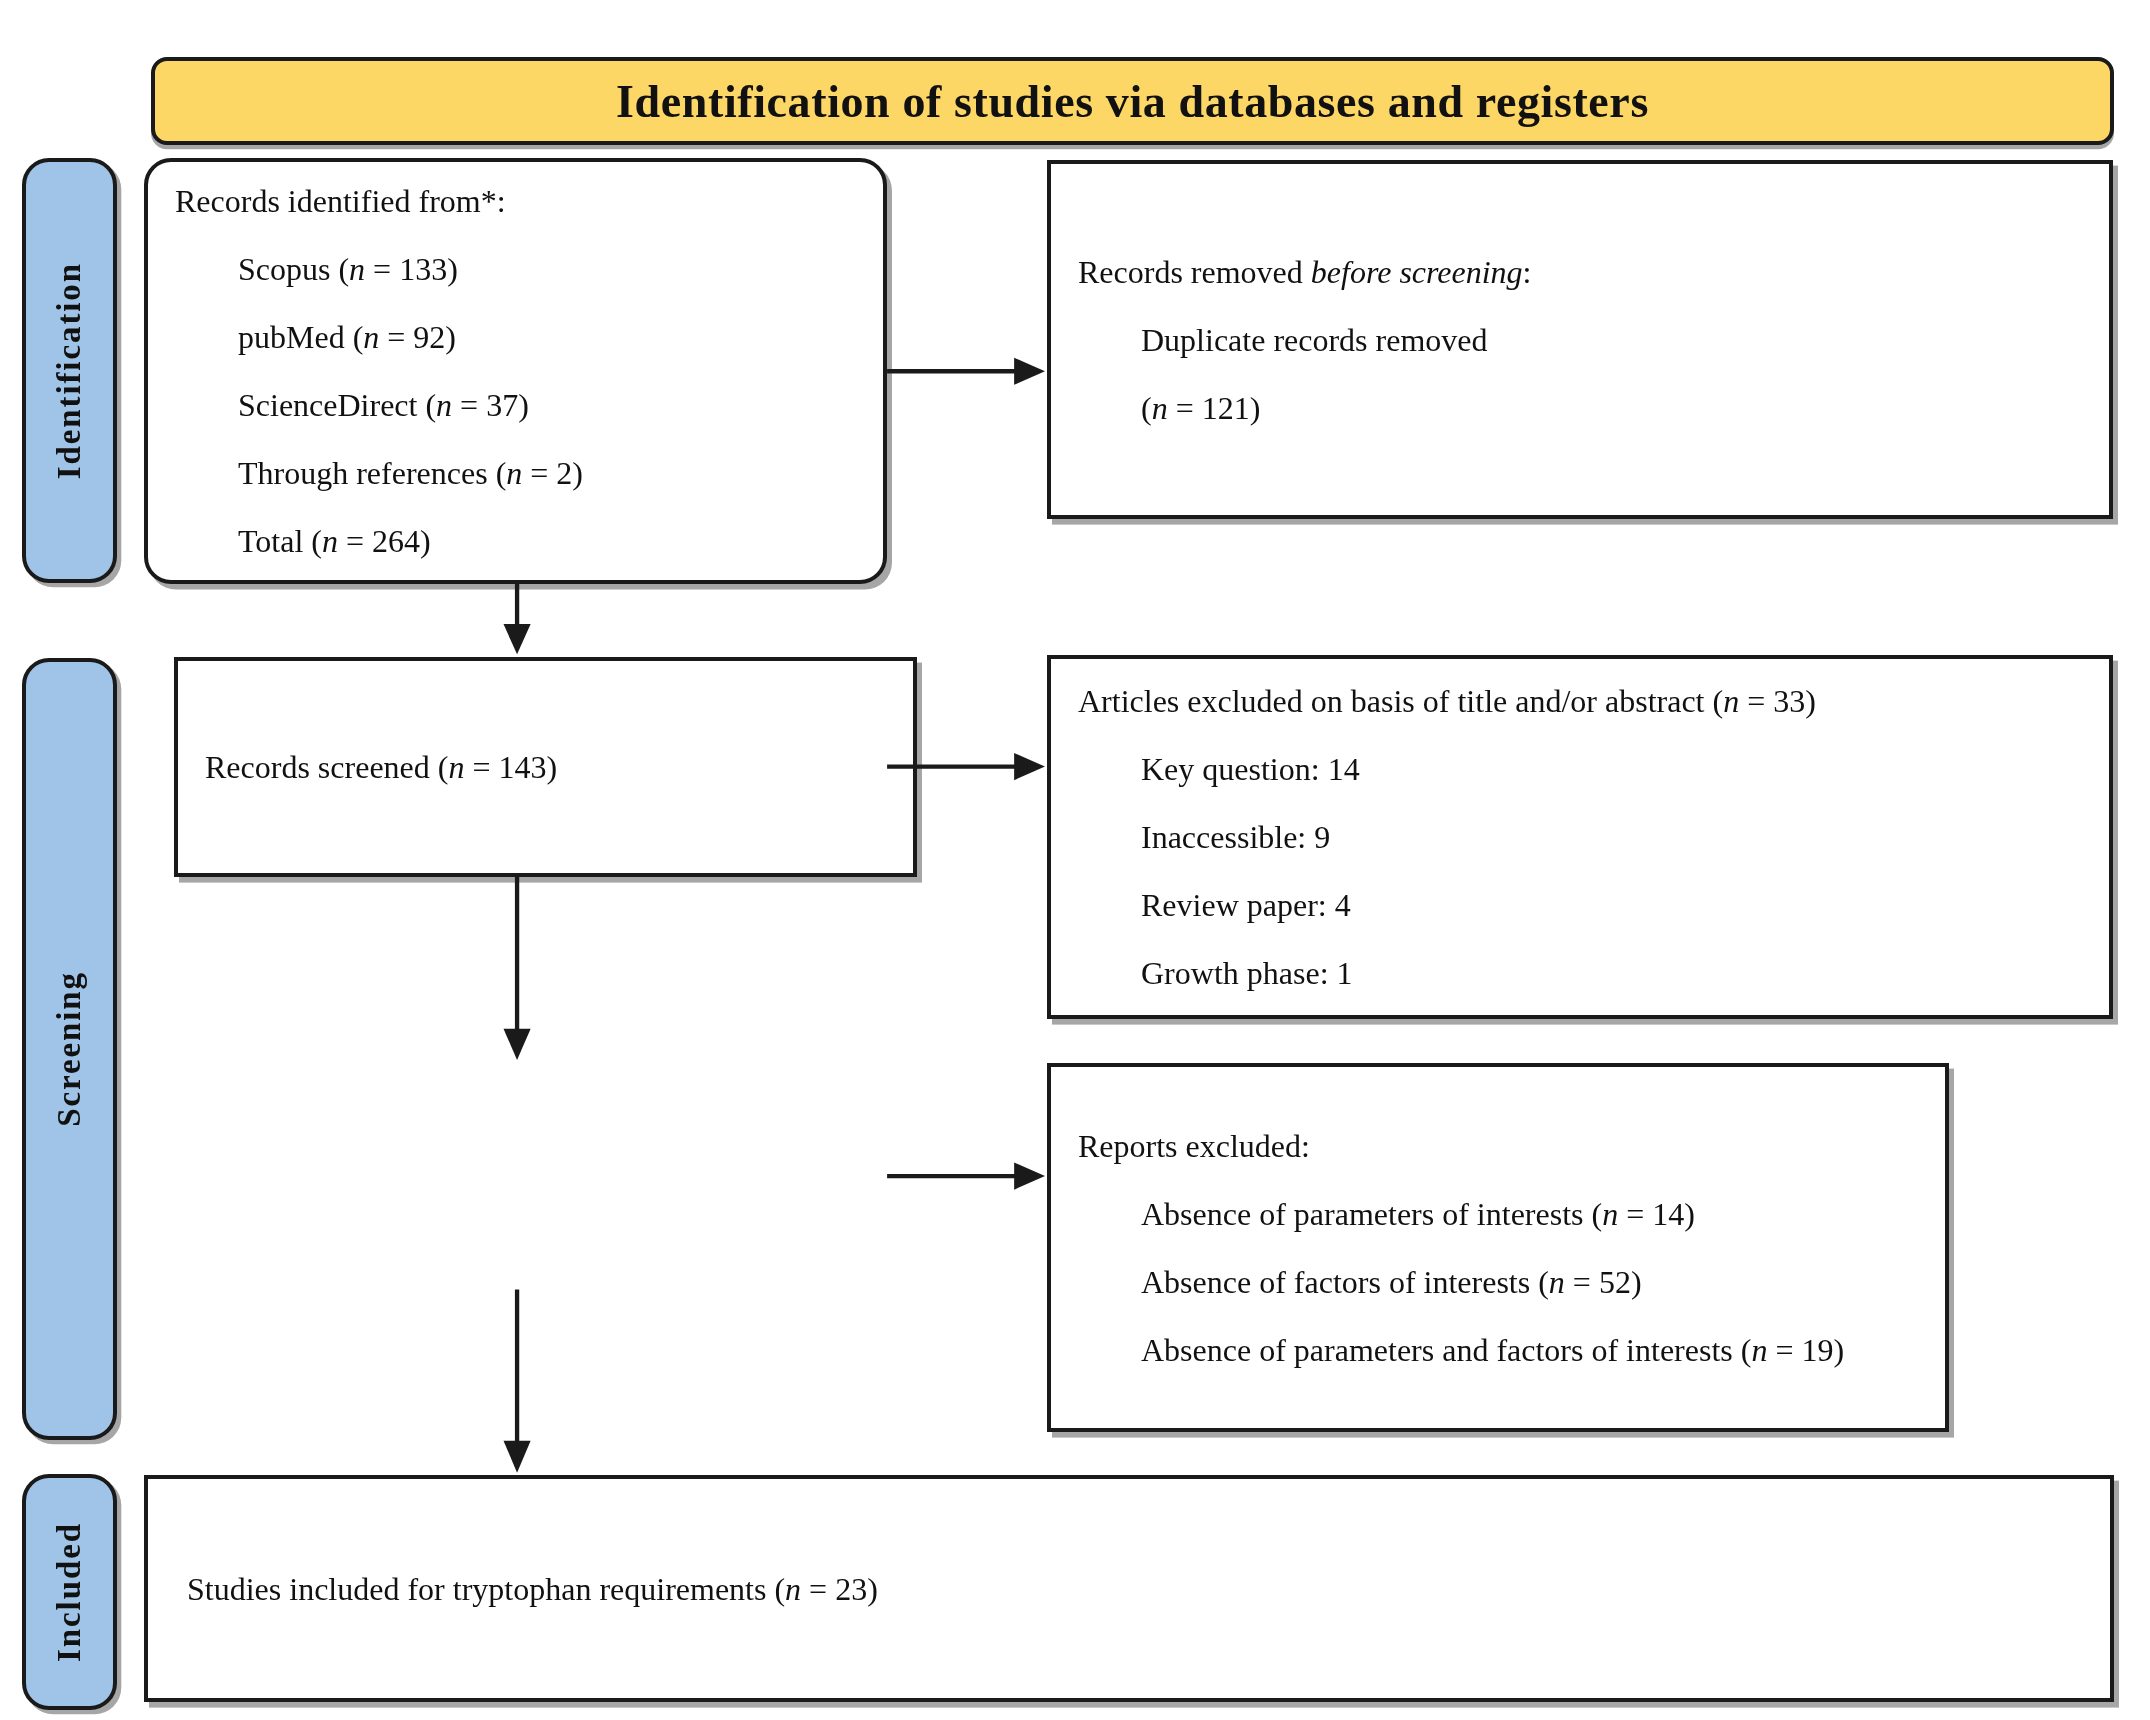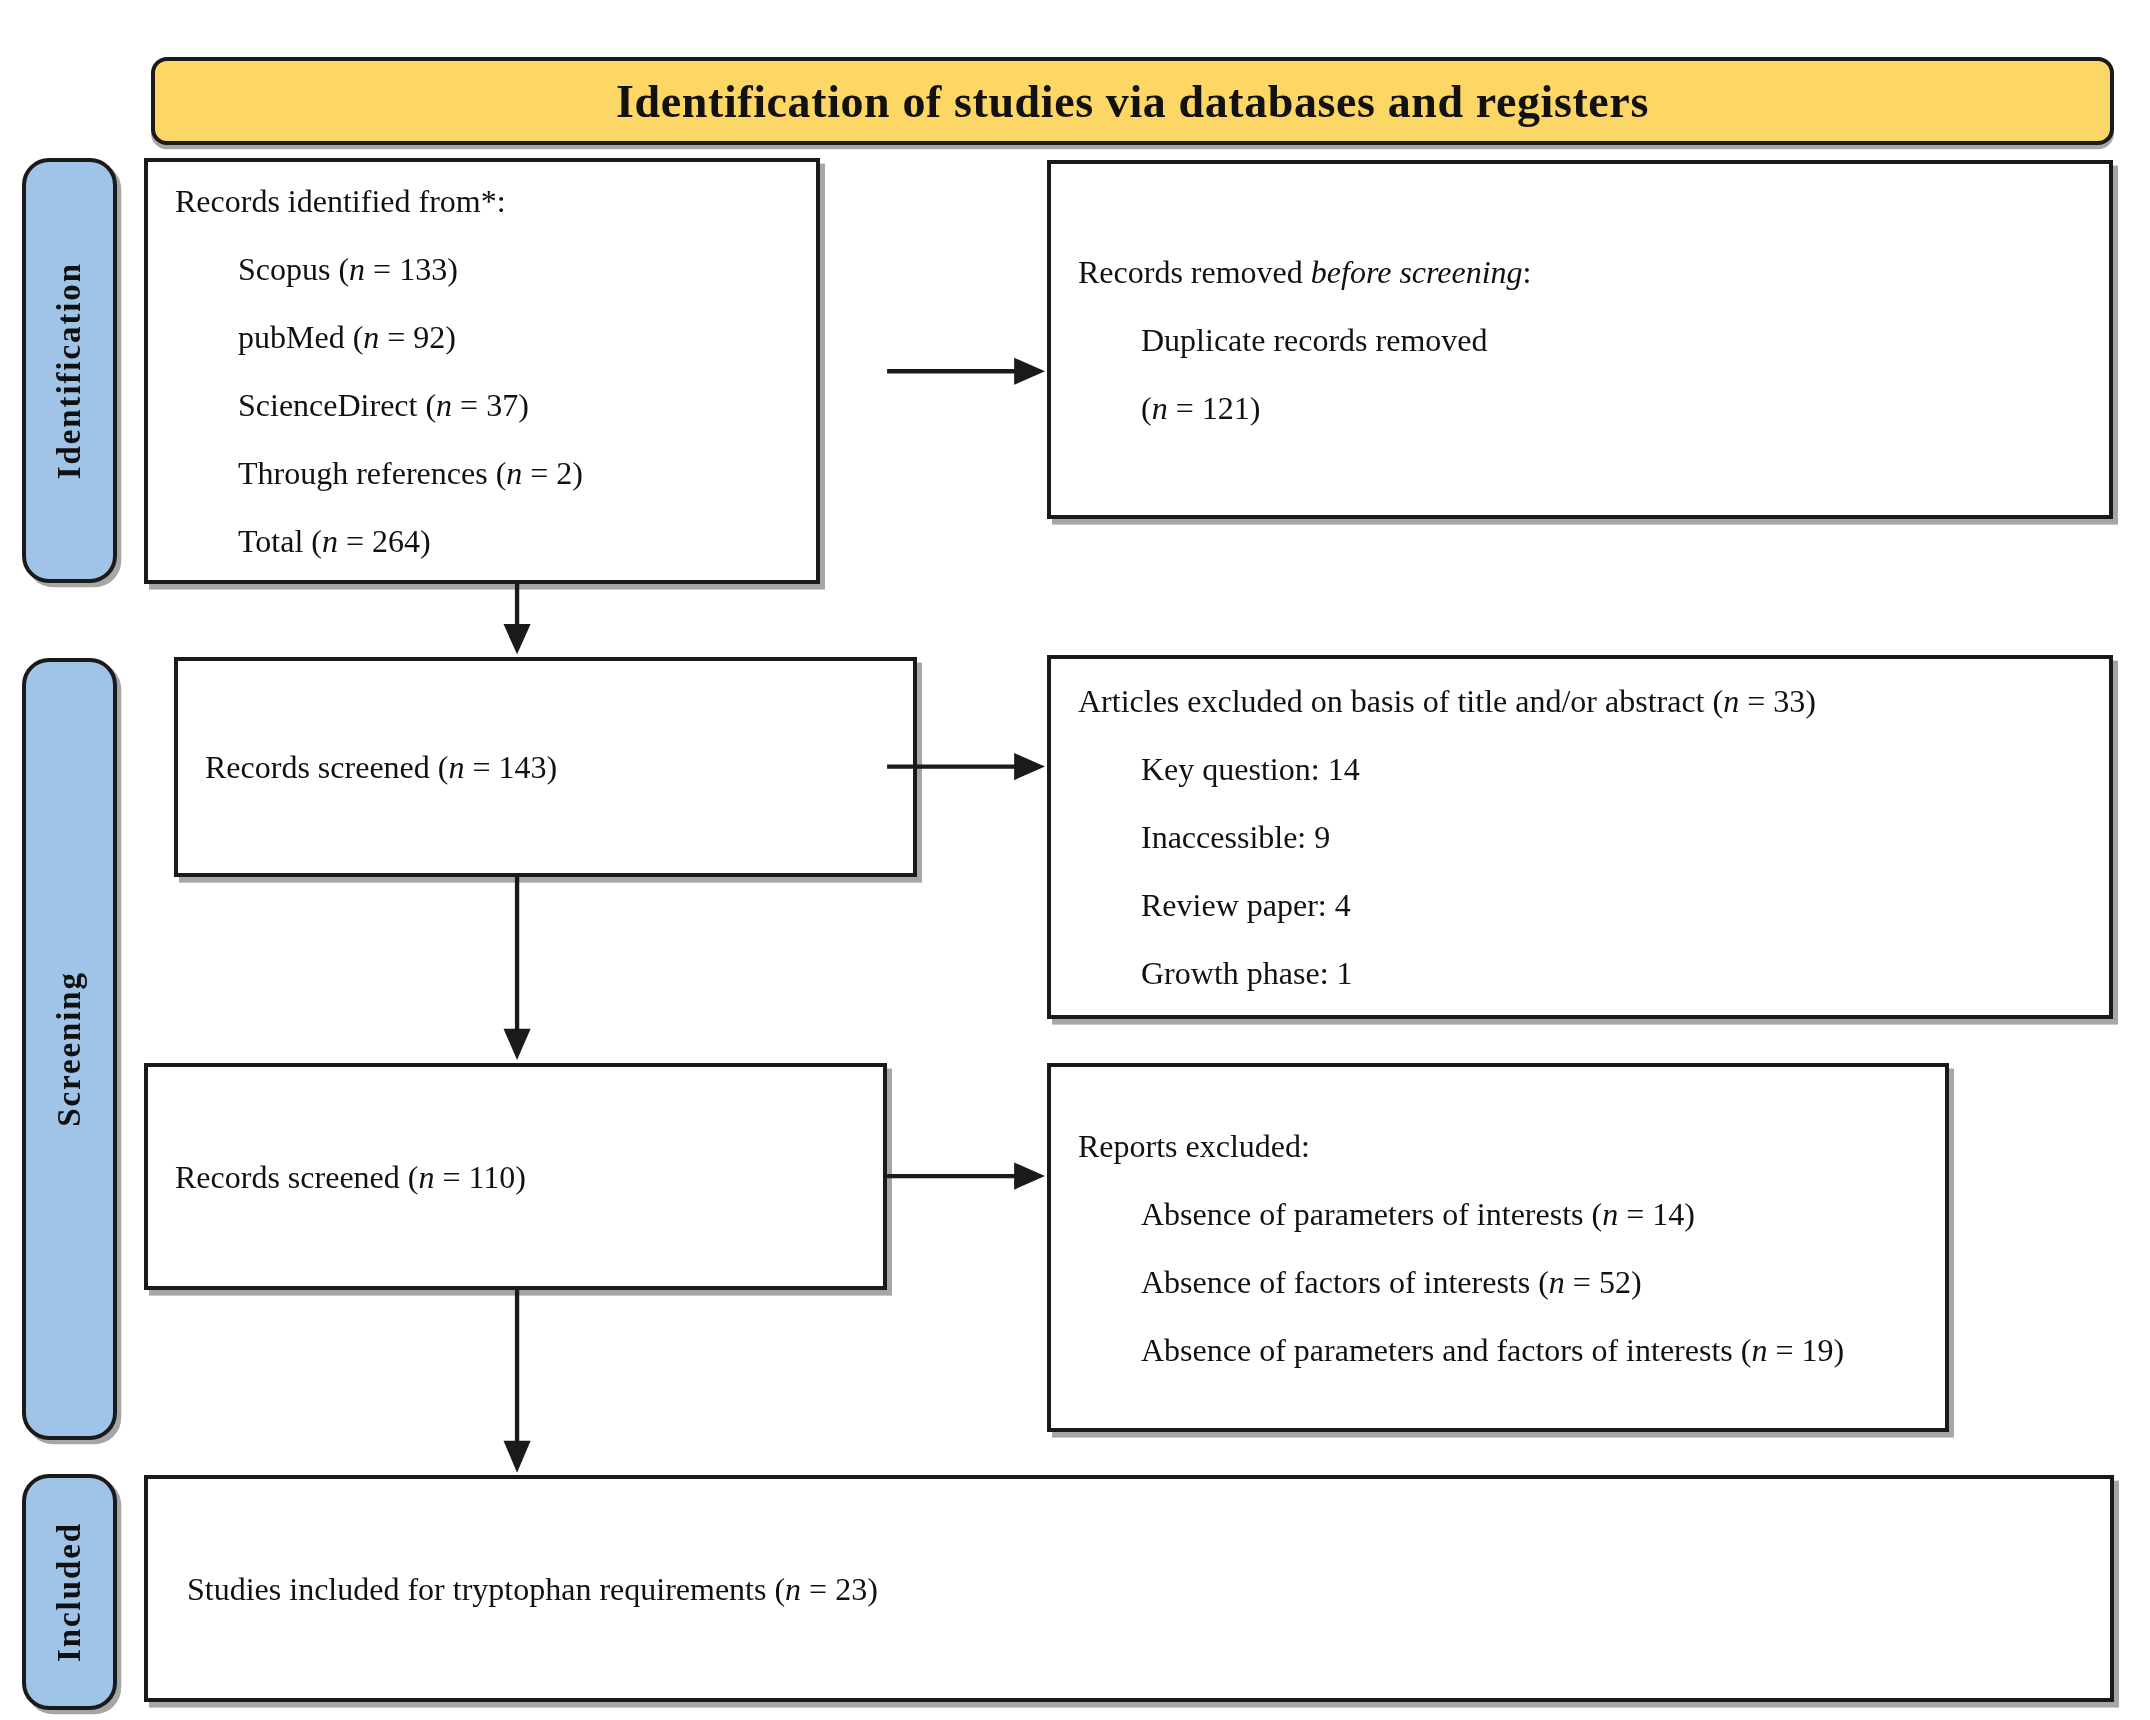--- a/index.html
+++ b/index.html
@@ -58,21 +58,21 @@
     position: absolute;
     background: #ffffff;
     border: 4.3px solid var(--border);
     box-shadow: 5px 5.6px 0 var(--shadow);
     display: flex;
     flex-direction: column;
     justify-content: center;
     padding-left: 27px;
     padding-right: 12.3px;
   }
-  .box-identified        { left: 144px;  top: 158px;  width: 676px; height: 426px; }
+  .box-identified        { left: 144px;  top: 158px;  width: 743px; height: 426px; border-radius: 27px; }
   .box-removed           { left: 1047px; top: 160px;  width: 1066px; height: 359px; }
   .box-screened-143      { left: 144px;  top: 657px; width: 743px; height: 220px; margin-left: 30px; }
   .box-excluded-title    { left: 1047px; top: 655px; width: 1066px; height: 364px; }
   .box-screened-110      { left: 144px;  top: 1063px; width: 743px; height: 227px; }
   .box-reports-excluded  { left: 1047px; top: 1063px; width: 902px; height: 369px; }
   .box-included          { left: 144px;  top: 1475px; width: 1970px; height: 227px; padding-left: 39px; }
   .line {
     font-size: 32px;
     line-height: 68px;
     white-space: nowrap;
@@ -121,23 +121,20 @@
   </div>
 
   <div class="box box-excluded-title">
     <div class="line">Articles excluded on basis of title and/or abstract (<i>n</i> = 33)</div>
     <div class="line indent">Key question: 14</div>
     <div class="line indent">Inaccessible: 9</div>
     <div class="line indent">Review paper: 4</div>
     <div class="line indent">Growth phase: 1</div>
   </div>
 
-  <div class="box box-screened-110">
-    <div class="line">Records screened (<i>n</i> = 110)</div>
-  </div>
 
   <div class="box box-reports-excluded">
     <div class="line">Reports excluded:</div>
     <div class="line indent">Absence of parameters of interests (<i>n</i> = 14)</div>
     <div class="line indent">Absence of factors of interests  (<i>n</i> = 52)</div>
     <div class="line indent">Absence of parameters and factors of interests (<i>n</i> = 19)</div>
   </div>
 
   <div class="box box-included">
     <div class="line">Studies included for tryptophan requirements (<i>n</i> = 23)</div>

